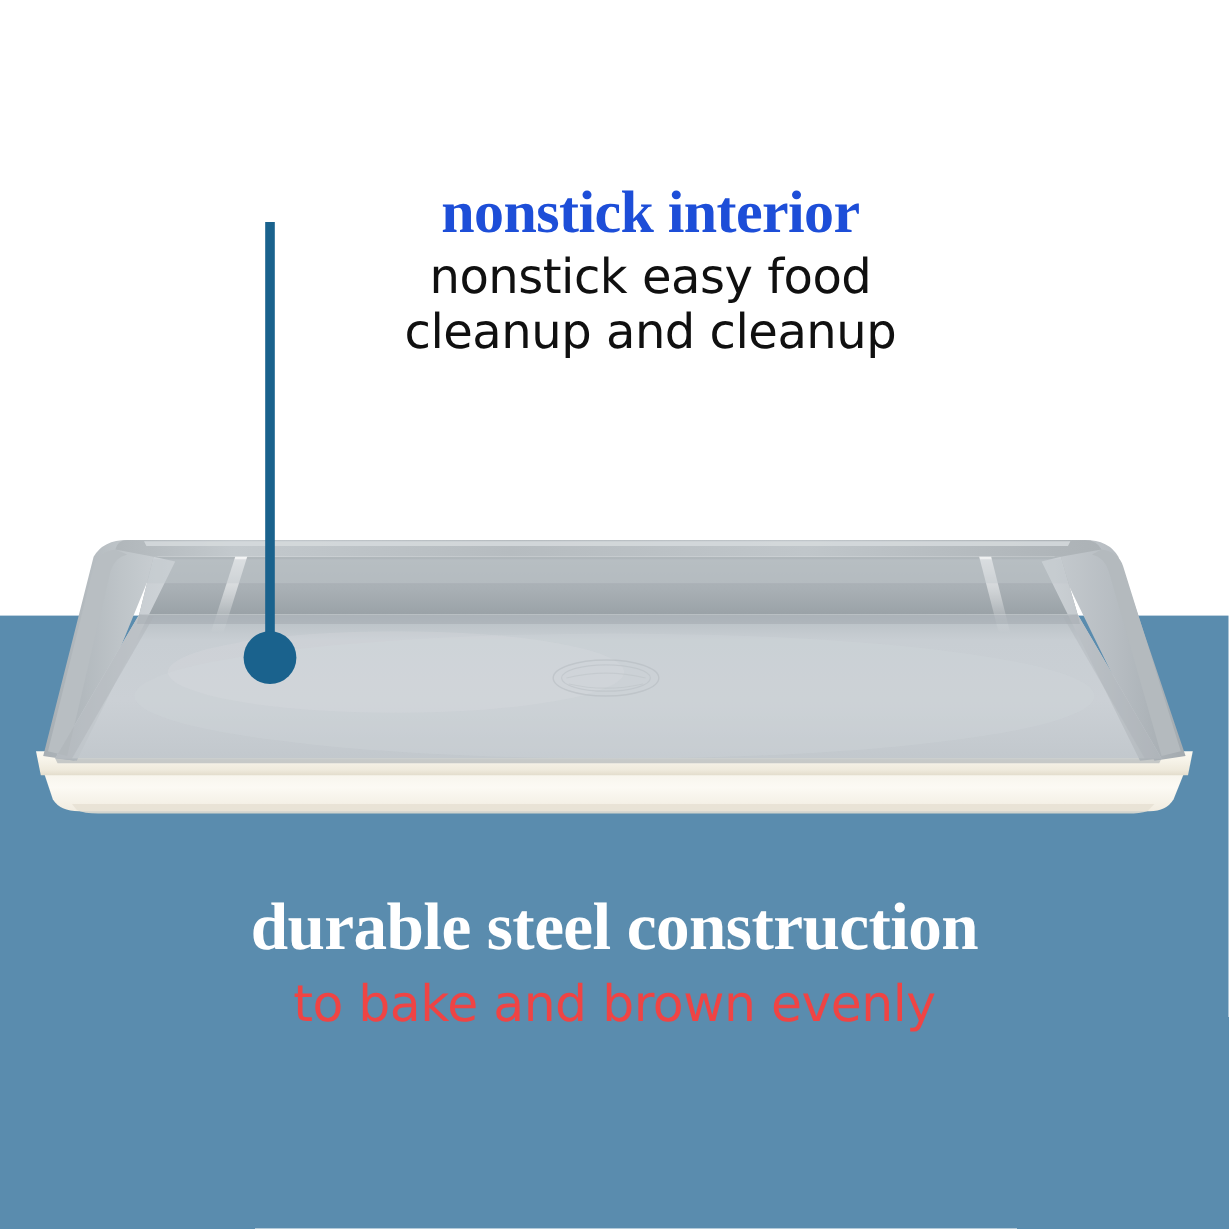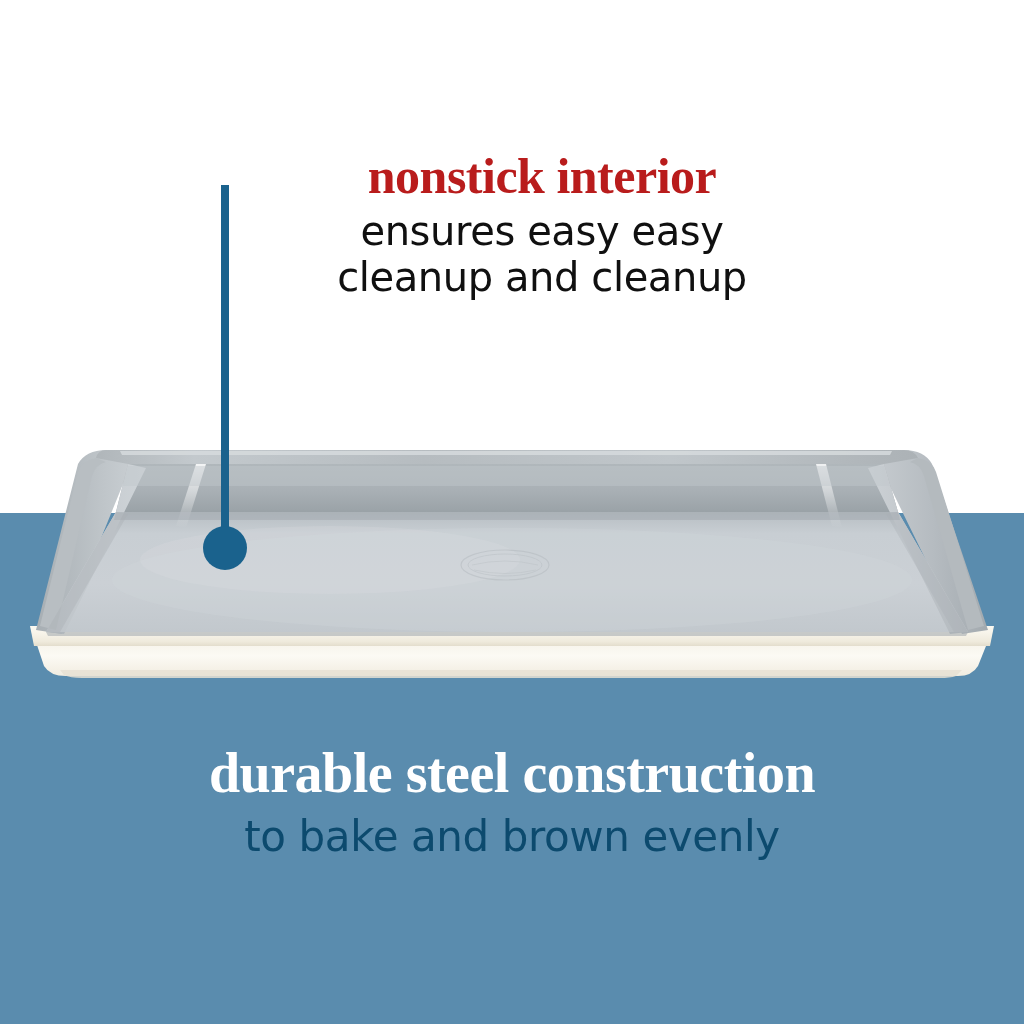--- a/index.html
+++ b/index.html
@@ -65,21 +65,21 @@
     left: 242px;
     top: 148px;
     width: 600px;
     z-index: 30;
   }
   .headline-top {
     font-family: "Liberation Serif", serif;
     font-weight: bold;
     font-size: 50px;
     line-height: 56px;
-    color: #b91c1c;
+    color: #1d4ed8;
     letter-spacing: -0.5px;
     text-align: center;
     margin: 0;
     white-space: nowrap;
   }
   .subline-top {
     font-family: "DejaVu Sans", sans-serif;
     font-weight: 400;
     font-size: 40px;
     line-height: 46px;
@@ -106,21 +106,21 @@
     color: #ffffff;
     letter-spacing: -0.5px;
     margin: 0;
     white-space: nowrap;
   }
   .subline-bottom {
     font-family: "DejaVu Sans", sans-serif;
     font-weight: 400;
     font-size: 42px;
     line-height: 50px;
-    color: #0c4a6e;
+    color: #ef4444;
     margin: 8px 0 0 0;
     letter-spacing: -0.4px;
   }
 
   
   .product {
     position: absolute;
     left: 0;
     top: 420px;
     width: 1024px;
@@ -254,21 +254,21 @@
       <path d="M 46 212 L 968 212 L 966 216 L 48 216 Z" fill="#a7aeb2" opacity="0.6"></path>
     </svg>
   </div>
 
   <div class="callout-line"></div>
   <div class="callout-dot"></div>
 
   <div class="top-text">
     <div class="headline-top">nonstick interior</div>
     <div class="subline-top">
-      <div>ensures easy easy</div>
+      <div>nonstick easy food</div>
       <div>cleanup and cleanup</div>
     </div>
   </div>
 
   <div class="bottom-text">
     <div class="headline-bottom">durable steel construction</div>
     <div class="subline-bottom">to bake and brown evenly</div>
   </div>
 
 </div>

